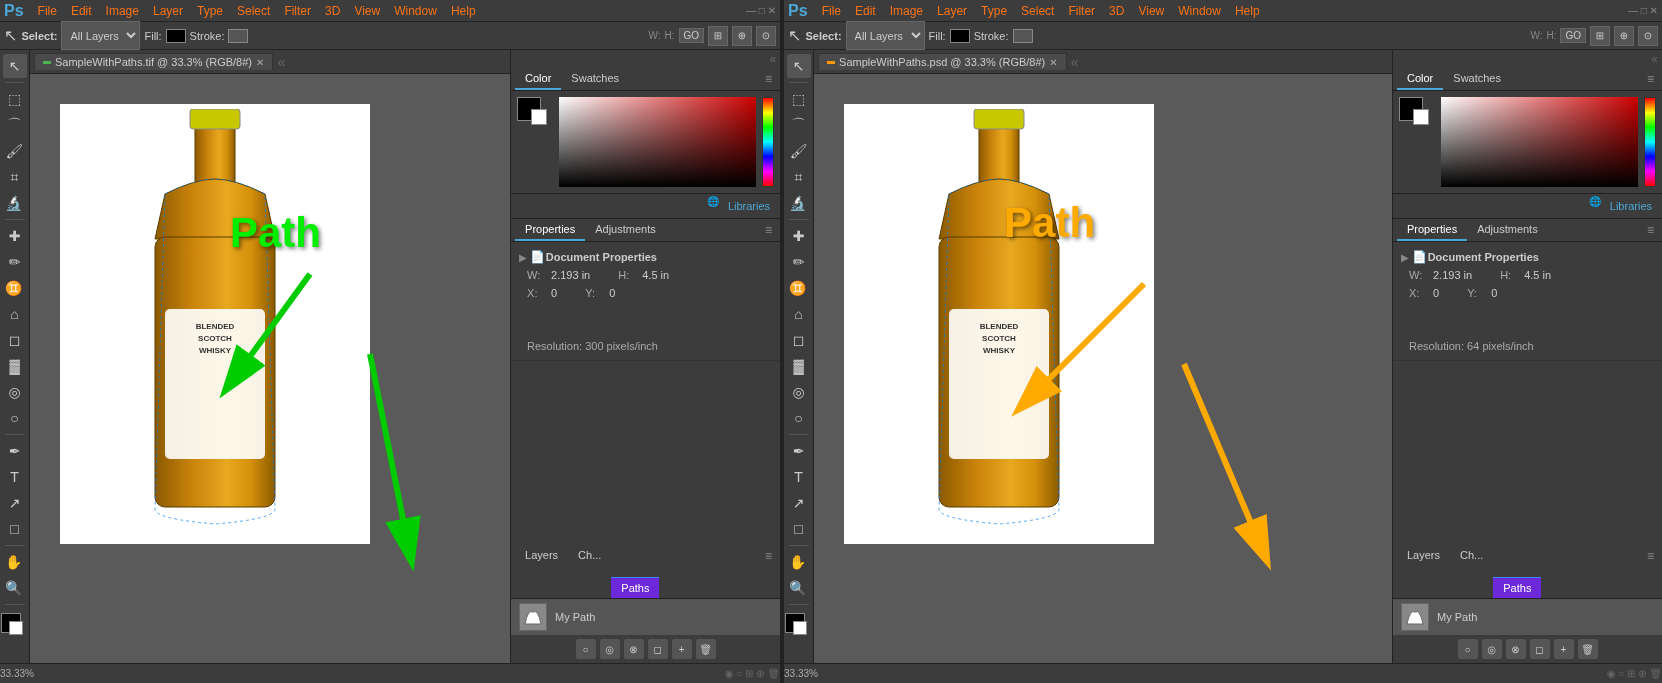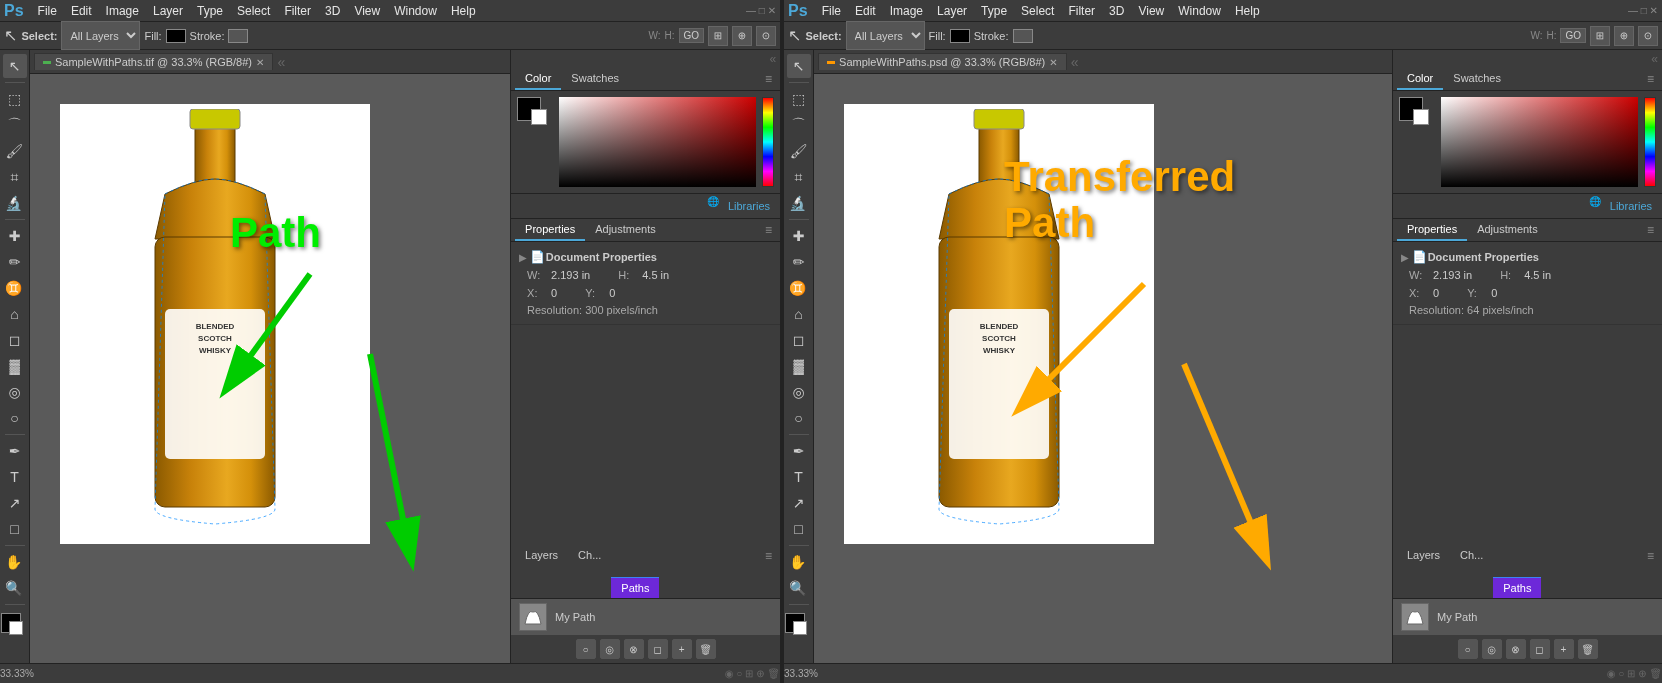--- a/index.html
+++ b/index.html
@@ -37,21 +37,21 @@
       border-bottom: 1px solid #222;
     }
     .ps-logo {
       font-size: 16px;
       font-weight: bold;
       color: #4ca8d8;
       margin-right: 6px;
     }
     .menu-item {
       padding: 2px 6px;
-      color: #e5e5e5;
+      color: #f97316;
       font-size: 12px;
       cursor: pointer;
     }
 
     
     .toolbar-bar {
       background: #3c3c3c;
       height: 28px;
       display: flex;
       align-items: center;
@@ -120,20 +120,21 @@
     }
     .tool-icon.active { background: #555; }
     .tool-divider { width: 20px; height: 1px; background: #555; margin: 2px 0; }
 
     
     .canvas-area {
       flex: 1;
       background: #5a5a5a;
       position: relative;
       overflow: hidden;
+      text-align: center;
     }
 
     
     .doc-tab-bar {
       background: #3c3c3c;
       height: 24px;
       display: flex;
       align-items: center;
       padding: 0 4px;
       border-bottom: 1px solid #222;
@@ -341,21 +342,21 @@
       pointer-events: none;
     }
 
     
     .window-separator {
       width: 2px;
       background: #222;
       height: 683px;
     }
 
-    .resolution-text { font-size: 11px; color: #aaa; padding: 2px 8px; }
+    .resolution-text { font-size: 11px; color: #aaa; padding: 2px 8px; margin-top: 36px; }
 
     .doc-props-section {
       padding: 6px 8px;
       border-bottom: 1px solid #333;
     }
 
     .collapse-arrow {
       color: #888; font-size: 10px; margin-right: 4px;
     }
   </style>
@@ -718,21 +719,21 @@
               <path d="M0,0 L0,6 L9,3 z" fill="#ffaa00"></path>
             </marker>
           </defs>
 
           <line x1="180" y1="130" x2="60" y2="250" stroke="#ffaa00" stroke-width="6" marker-end="url(#arrowOrangeR)"></line>
 
           <line x1="220" y1="210" x2="300" y2="400" stroke="#ffaa00" stroke-width="6" marker-end="url(#arrowOrangeR)"></line>
         </svg>
 
         <div class="annotation-transferred">
-          <span>Transferred</span><br>
+          <br>
           <span>Path</span>
         </div>
 
       </div>
     </div>
 
     <div class="right-panel">
 
       <div style="display:flex;justify-content:flex-end;padding:2px 4px;background:#3c3c3c;">
         <span style="color:#666;font-size:12px;cursor:pointer;">«</span>

